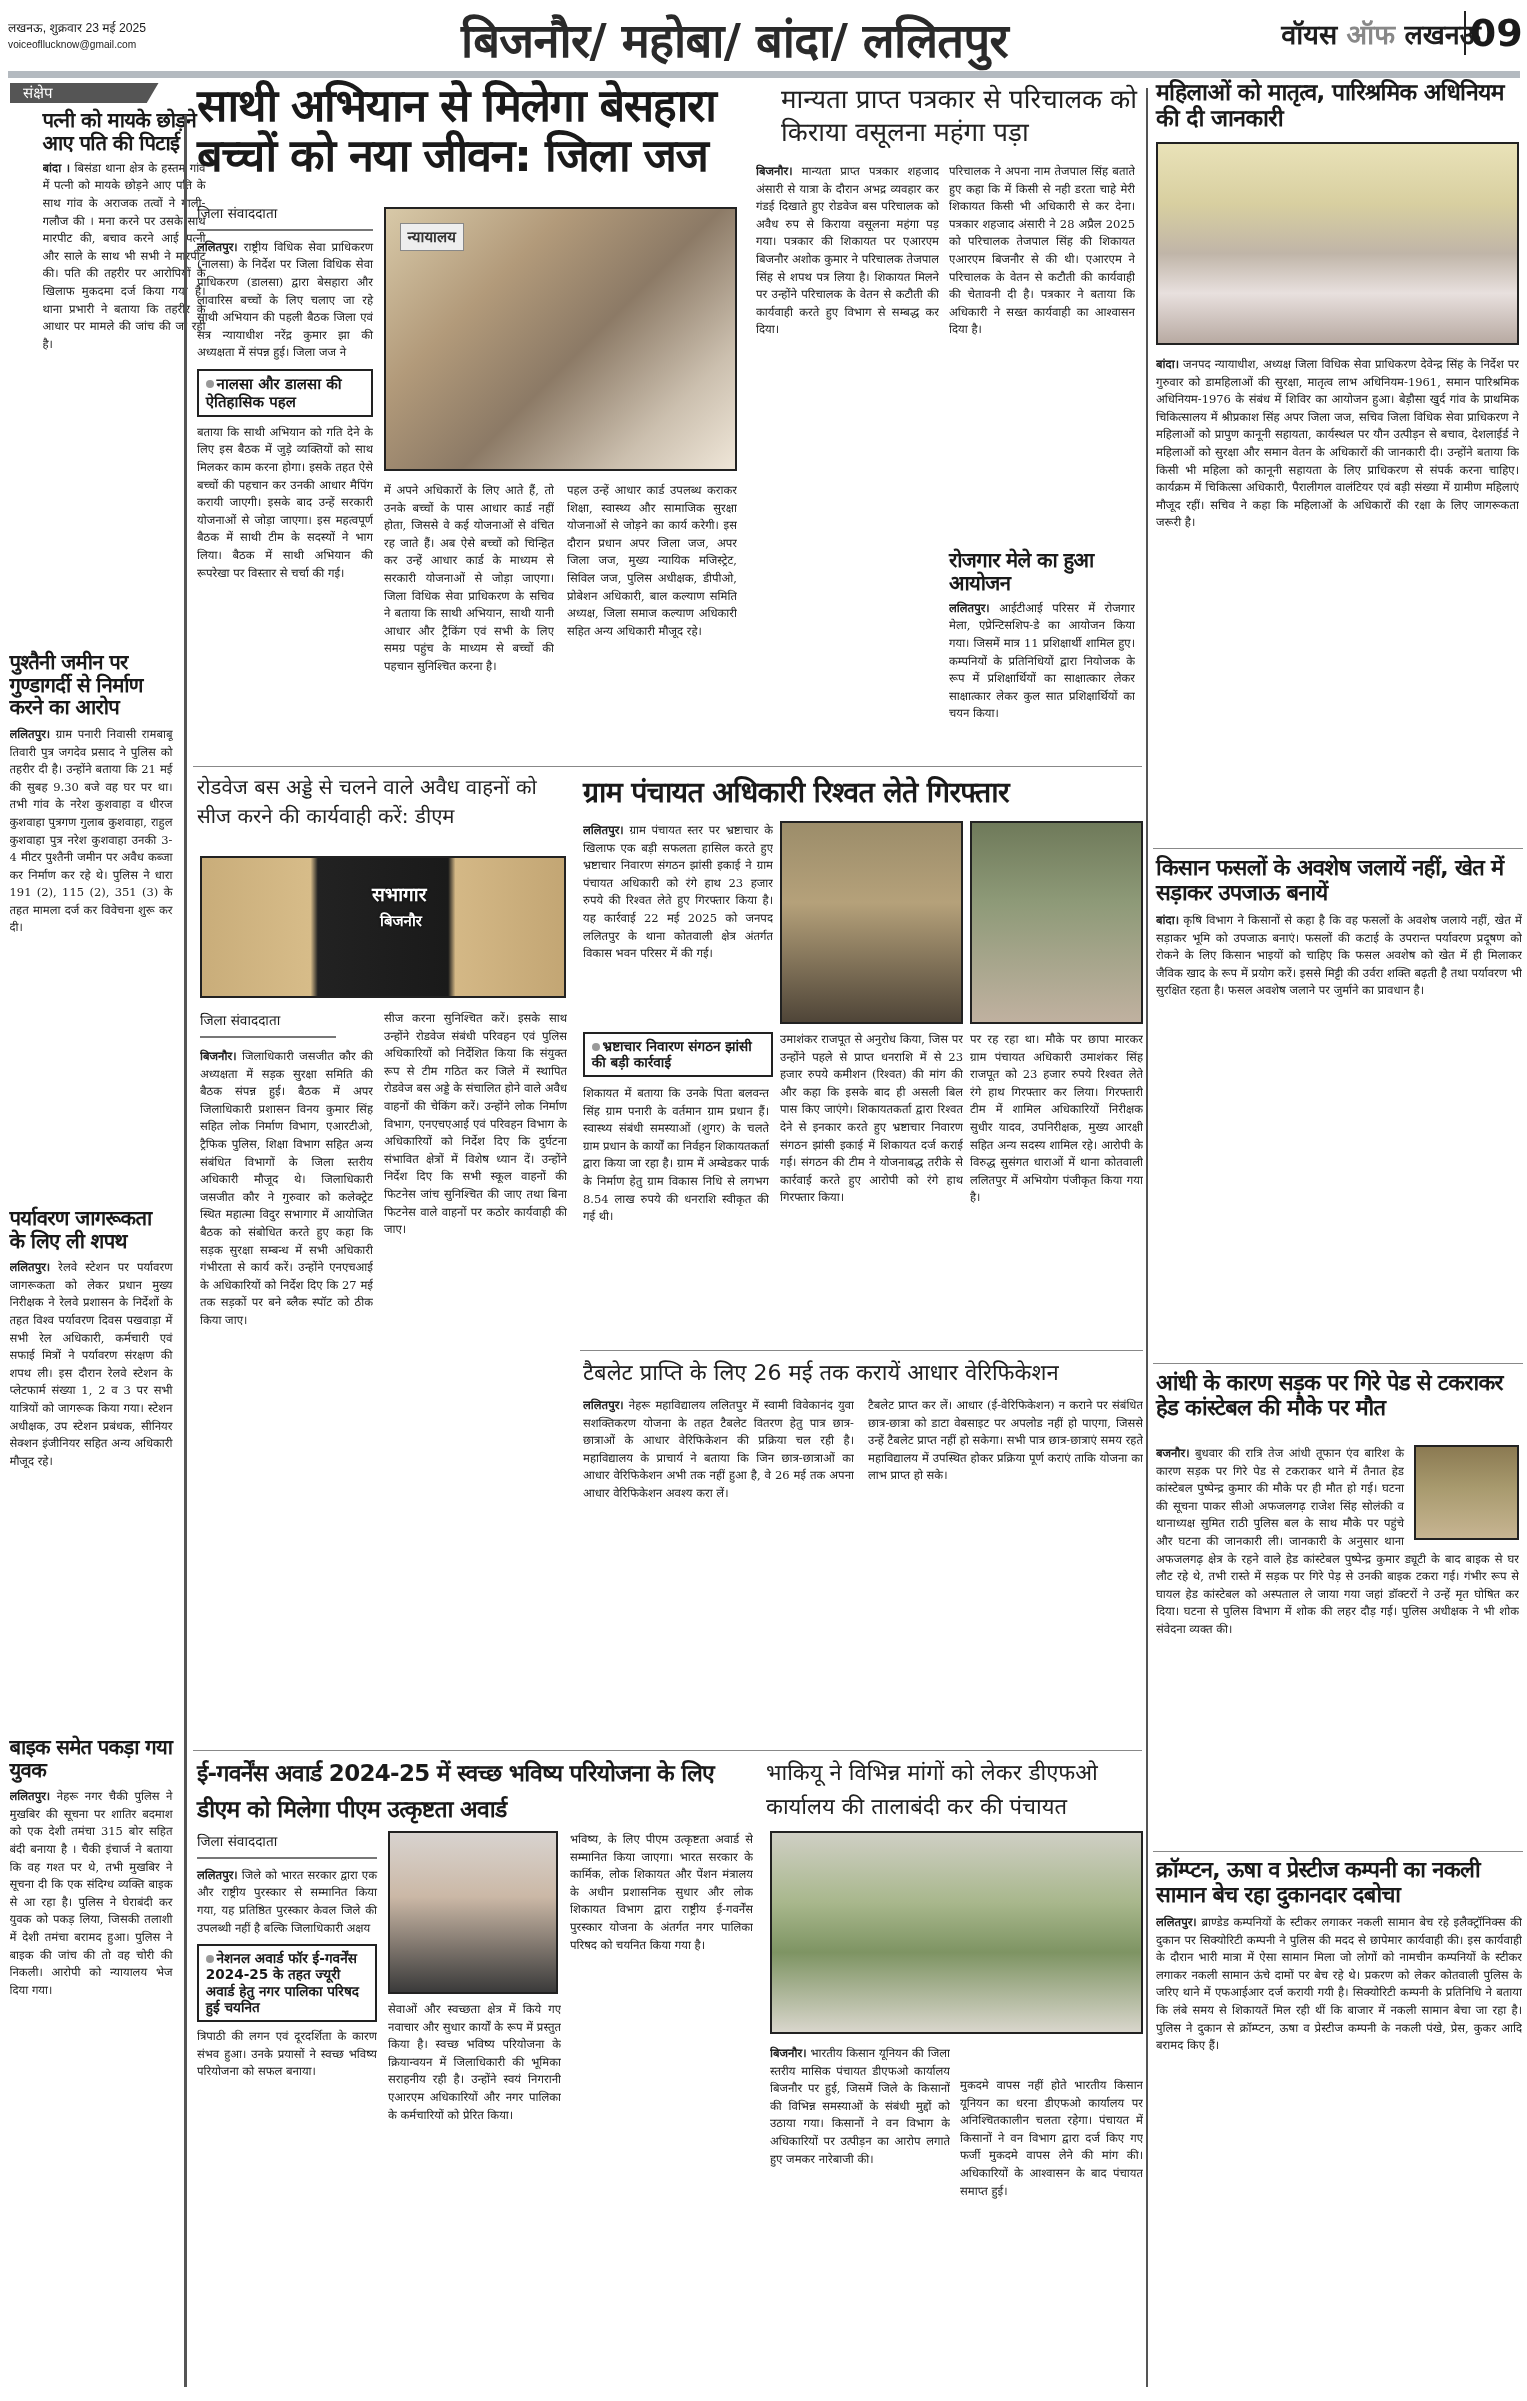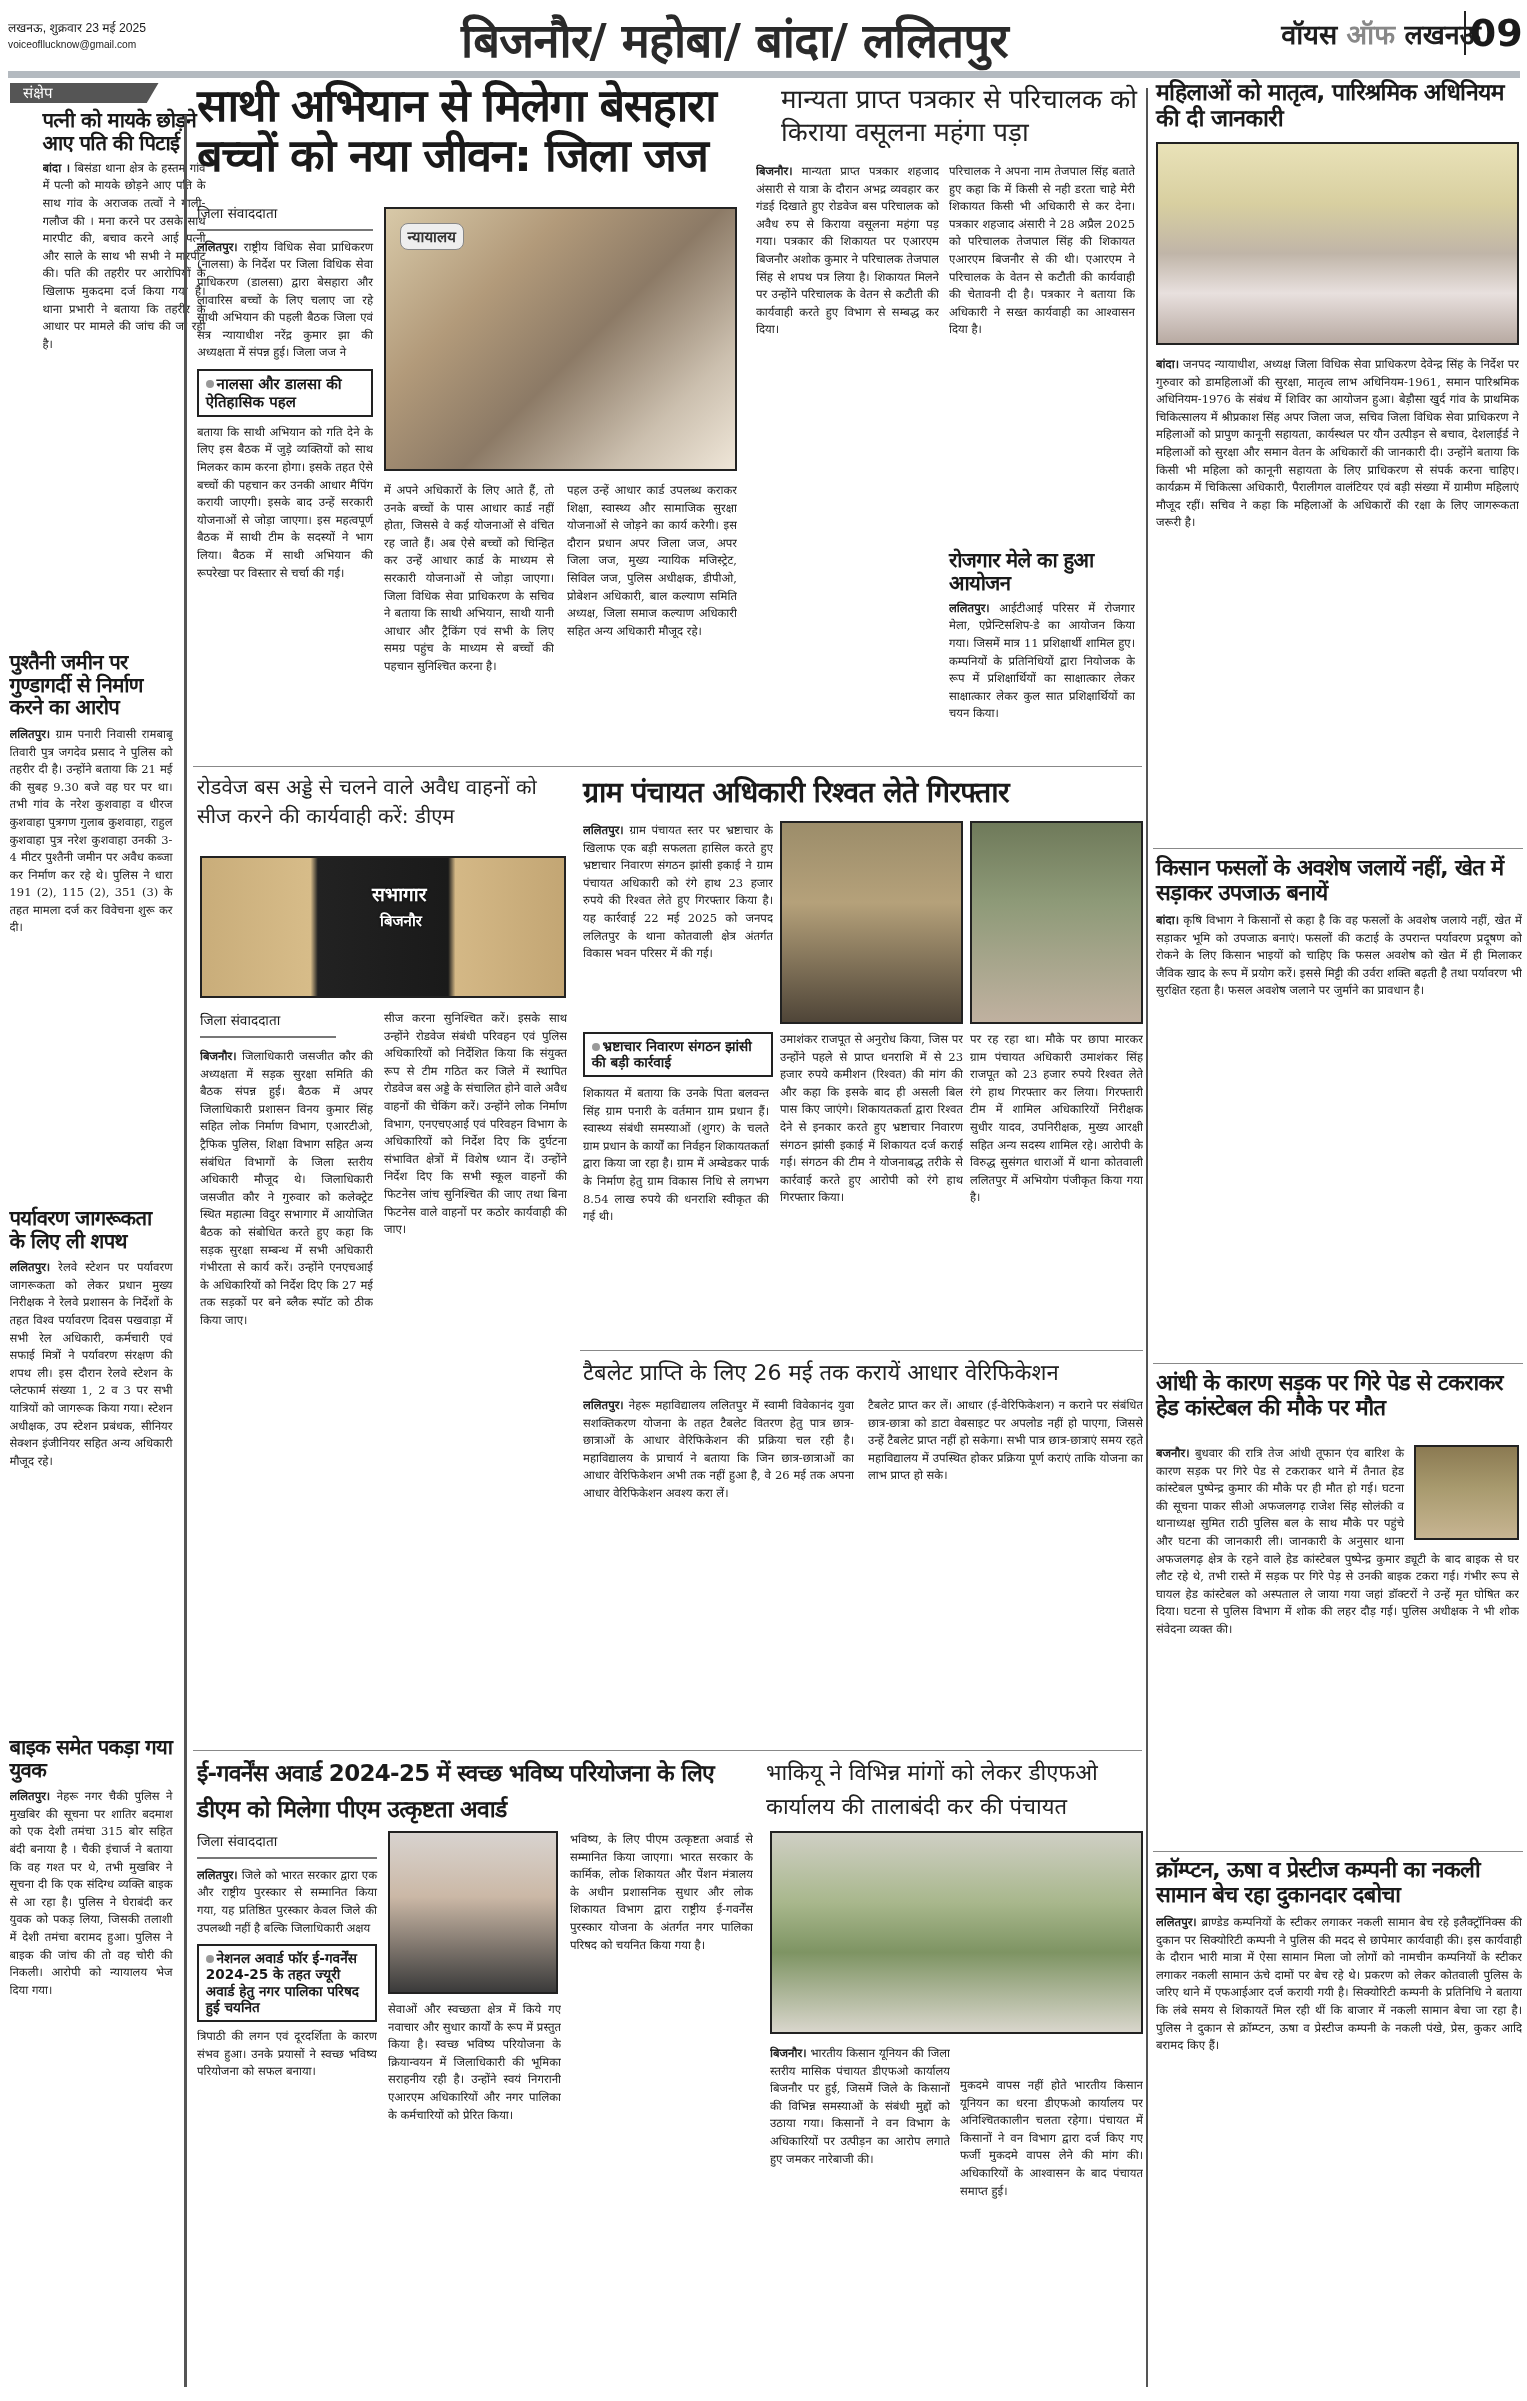--- a/index.html
+++ b/index.html
@@ -14,21 +14,21 @@
   .mh-brand .of { color: #888; }
   .mh-page { position: absolute; right: 5.4px; top: 11px; font-size: 38px; font-weight: bold; border-left: 2px solid #222; padding-left: 4.1px; }
   .mh-bar { position: absolute; left: 8.1px; top: 71px; width: 1512px; height: 6.8px; background: #b4bac0; }
 
   .col { position: absolute; }
   .text { font-family: "DejaVu Serif", serif; font-size: 11.5px; line-height: 17.6px; text-align: justify; color: #222; }
   .text b { font-family: "DejaVu Sans", sans-serif; }
   .hl { font-family: "DejaVu Sans", sans-serif; font-weight: bold; color: #1a1a1a; line-height: 1.12; letter-spacing: -0.7px; }
   .byline { font-family: "DejaVu Sans", sans-serif; font-size: 13.6px; padding-bottom: 6.8px; border-bottom: 2px solid #777; margin-bottom: 8.1px; }
   .photo { background: linear-gradient(135deg,#d8c9a8 0%,#b29a7a 30%,#8c7a66 55%,#cbbfae 80%,#efe6d8 100%); border: 2px solid #222; position: relative; overflow: hidden; }
-  .photo .ph-cap { position: absolute; font-family: Liberation Sans, sans-serif; font-weight: bold; color: #fff; text-shadow: 0 0 2.7px #000; border-radius: 8px; }
+  .photo .ph-cap { position: absolute; font-family: Liberation Mono, monospace; font-weight: bold; color: #fff; text-shadow: 0 0 2.7px #000; }
   .callout { border: 2px solid #222; padding: 4.1px 6.8px; font-family: "DejaVu Sans", sans-serif; font-size: 15px; font-weight: bold; line-height: 1.2; margin: 6.8px 0; }
   .callout .dot { display: inline-block; width: 8.1px; height: 8.1px; border-radius: 50%; background: #999; margin-right: 2.7px; vertical-align: middle; }
   .vrule { position: absolute; width: 3.4px; background: #555; }
   .hrule { position: absolute; height: 1.4px; background: #888; }
 
   .sankshep { position: absolute; left: 9.5px; top: 83px; width: 149px; height: 20.3px; background: #555; clip-path: polygon(0 0,100% 0,92% 100%,0 100%); }
   .sankshep span { color: #fff; font-size: 15px; font-family: "DejaVu Sans", sans-serif; padding-left: 13.6px; line-height: 20.3px; }
 </style>
 </head>
 <body>

